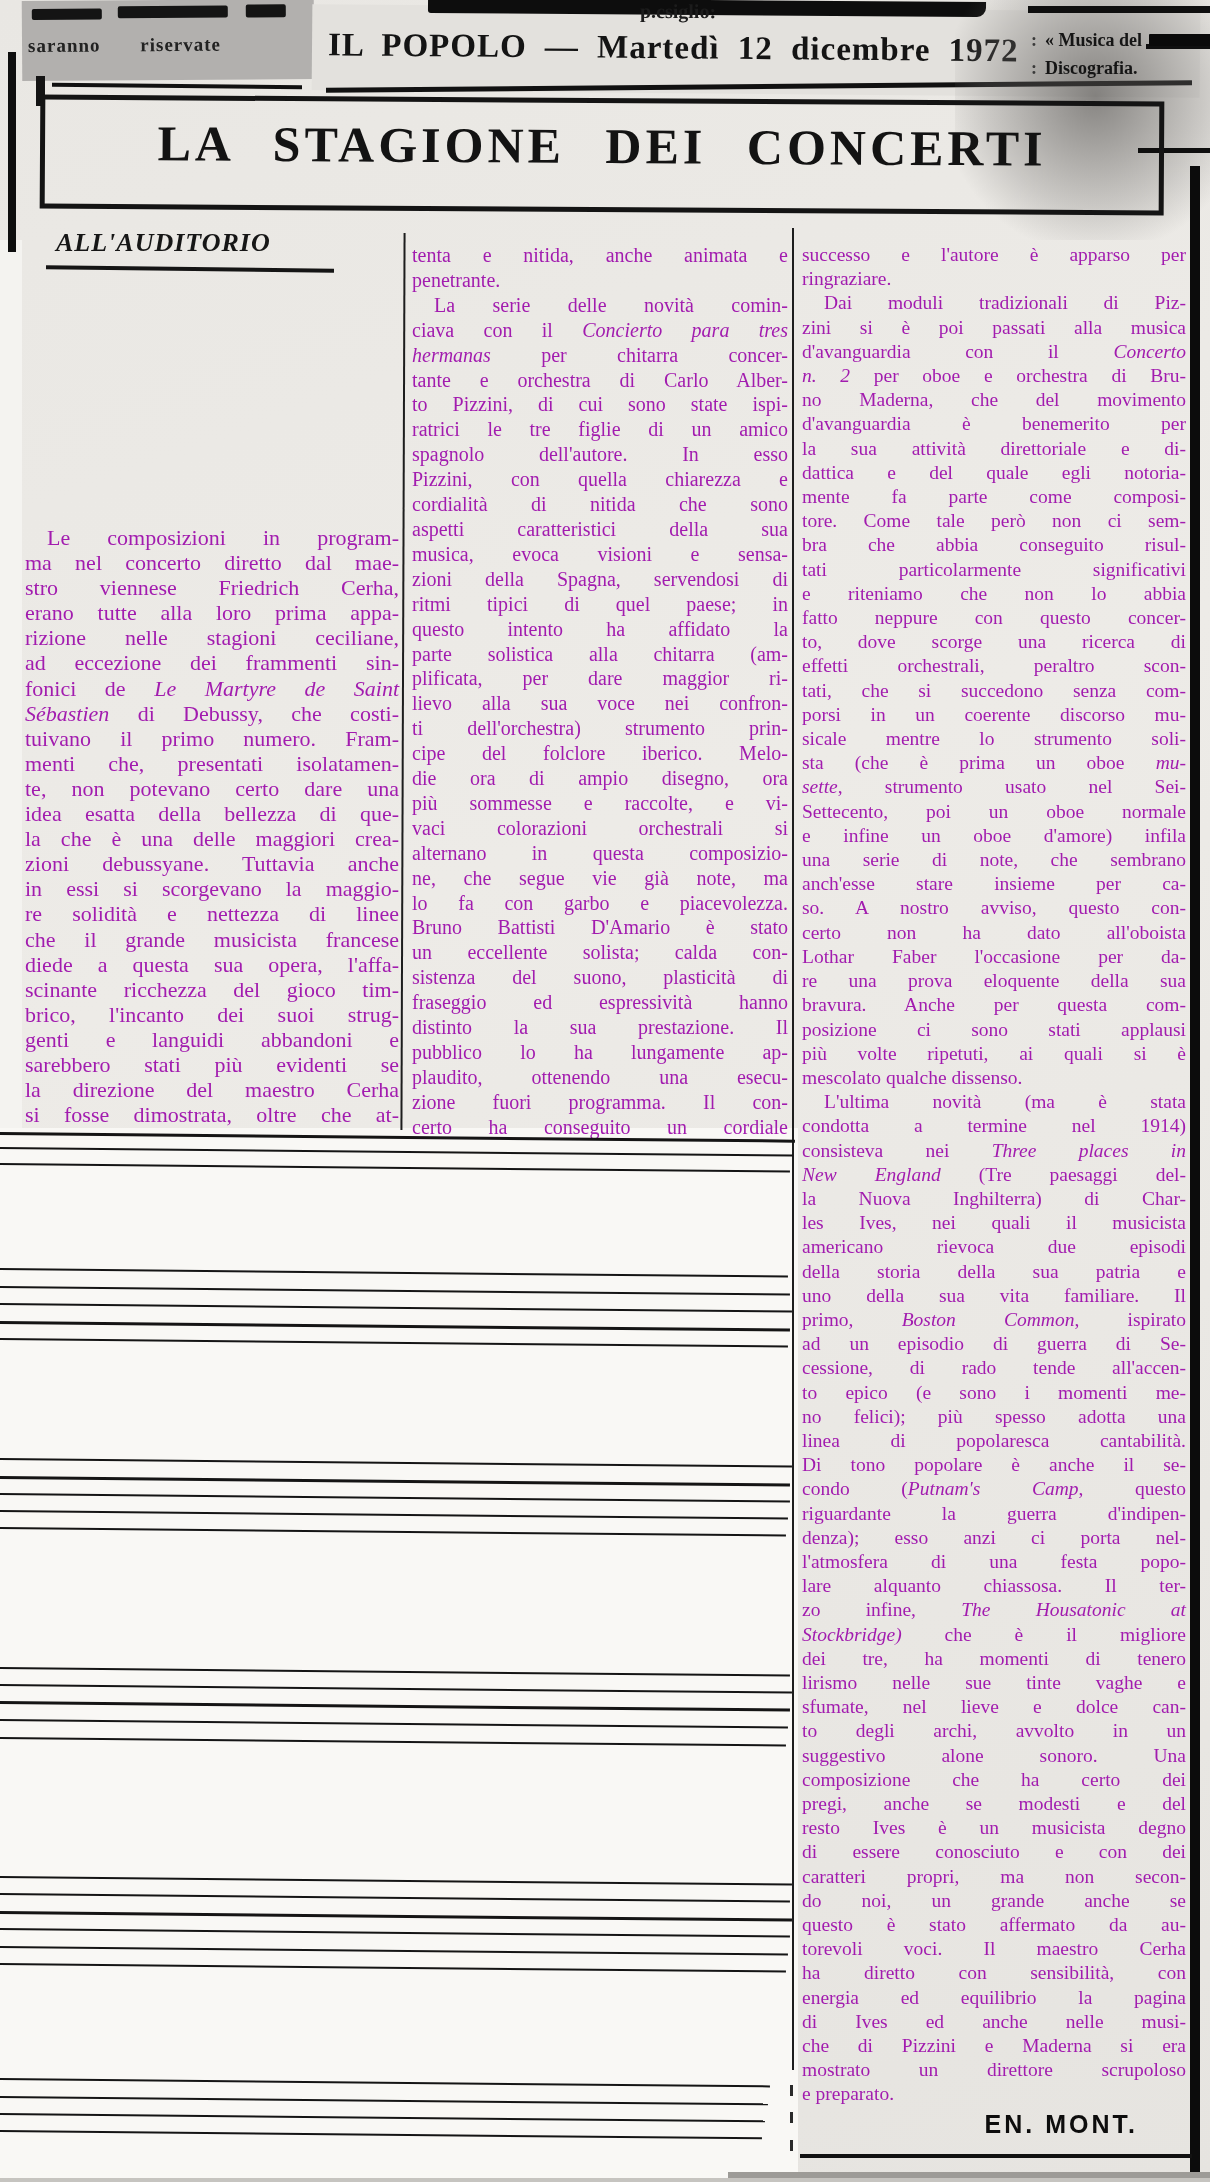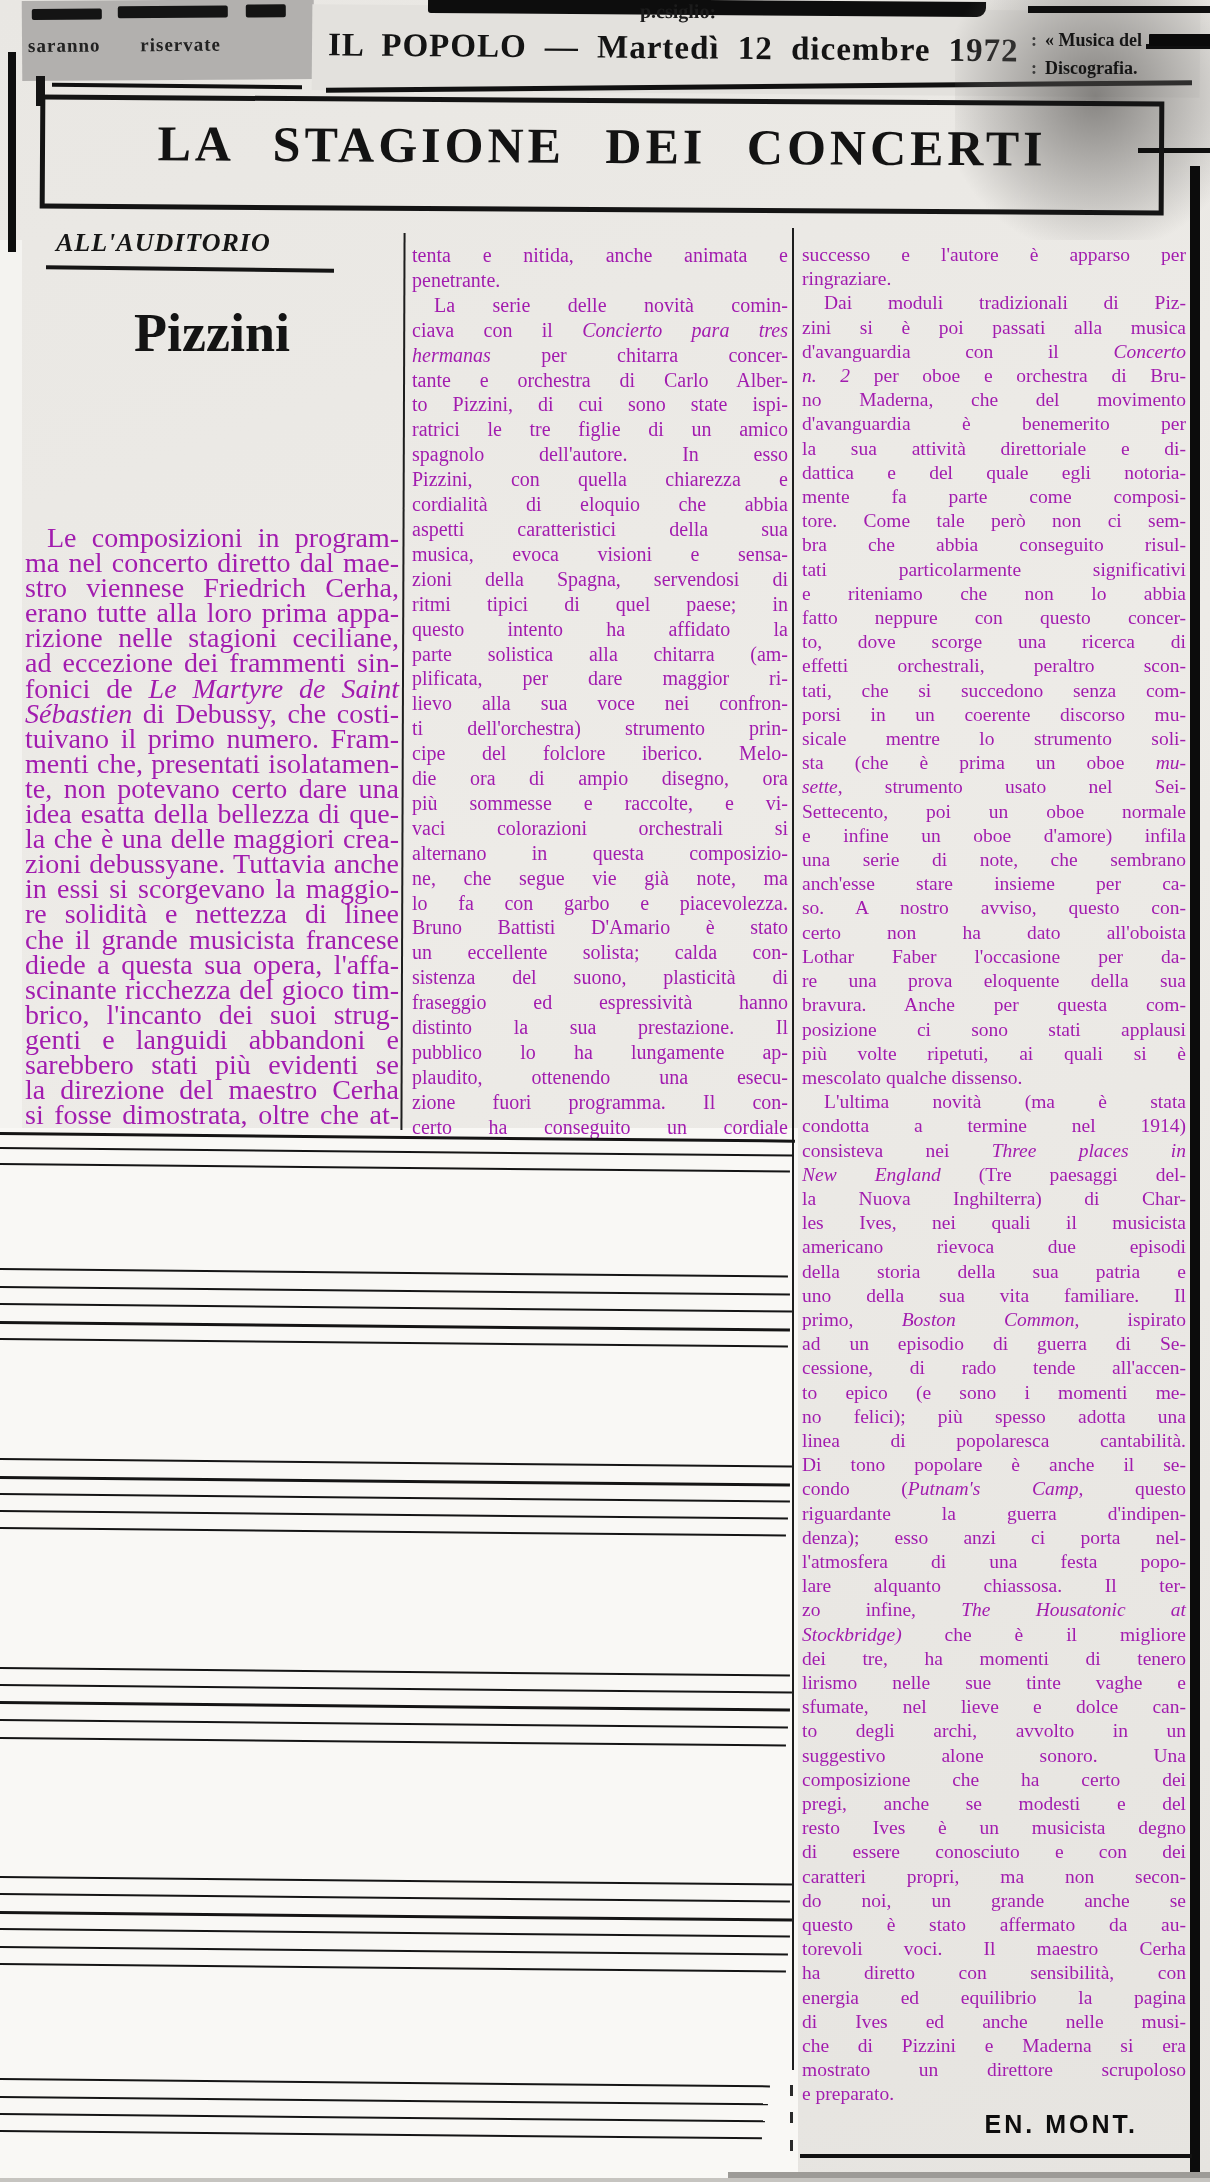--- a/index.html
+++ b/index.html
@@ -41,21 +41,21 @@
   #headline{width:100%;text-align:center;padding-top:14px;
     font-size:50px;font-weight:bold;letter-spacing:4px;word-spacing:24px;color:#131313;}
   
   #kicker{left:56px;top:228px;font-size:26px;font-weight:bold;font-style:italic;
     letter-spacing:1px;word-spacing:6px;color:#161616;}
   #kicker-rule{left:46px;top:267px;width:288px;height:4px;background:#151515;transform:rotate(0.7deg);}
   #article-title{left:25px;top:294px;width:374px;text-align:center;}
   #article-title .t-line{font-size:54px;font-weight:bold;line-height:79px;color:#141414;}
   
   .col{position:absolute;color:#a21caf;}
-  #col-left{left:25px;top:525px;width:374px;font-size:28px;line-height:25.1px;}
+  #col-left{left:25px;top:525px;width:374px;font-size:22px;line-height:25.1px;}
   #col-middle{left:412px;top:243px;width:376px;font-size:20px;line-height:24.9px;}
   #col-right{left:802px;top:243px;width:384px;font-size:19.5px;line-height:24.2px;}
   .tl{text-align:justify;text-align-last:justify;white-space:normal;}
   .tl.pend{text-align-last:left;}
   .tl.ind{text-indent:22px;}
   
   #divider-1{left:402px;top:233px;width:2px;height:897px;background:#1d1d1d;transform:rotate(0.2deg);}
   #divider-2{left:792px;top:228px;width:2px;height:1842px;background:#1d1d1d;}
   .divider-dash{width:3px;height:11px;background:#2a2a2a;}
   #right-bar{left:1190px;top:166px;width:10px;height:2016px;background:#0c0c0c;}
@@ -105,21 +105,20 @@
 </div>
 
 <div class="abs" id="headline-stub"></div>
 <div class="abs" id="headline-box">
   <div id="headline">LA STAGIONE DEI CONCERTI</div>
 </div>
 
 <div class="abs" id="kicker">ALL'AUDITORIO</div>
 <div class="abs" id="kicker-rule"></div>
 <div class="abs" id="article-title">
-  <div class="t-line">Pizzini</div>
 </div>
 
 <div class="col" id="col-left">
     <div class="tl ind"><span>Le composizioni in program-</span></div>
     <div class="tl"><span>ma nel concerto diretto dal mae-</span></div>
     <div class="tl"><span>stro viennese Friedrich Cerha,</span></div>
     <div class="tl"><span>erano tutte alla loro prima appa-</span></div>
     <div class="tl"><span>rizione nelle stagioni ceciliane,</span></div>
     <div class="tl"><span>ad eccezione dei frammenti sin-</span></div>
     <div class="tl"><span>fonici de </span><i>Le Martyre de Saint</i></div>
@@ -145,21 +144,21 @@
     <div class="tl"><span>tenta e nitida, anche animata e</span></div>
     <div class="tl pend"><span>penetrante.</span></div>
     <div class="tl ind"><span>La serie delle novità comin-</span></div>
     <div class="tl"><span>ciava con il </span><i>Concierto para tres</i></div>
     <div class="tl"><i>hermanas</i><span> per chitarra concer-</span></div>
     <div class="tl"><span>tante e orchestra di Carlo Alber-</span></div>
     <div class="tl"><span>to Pizzini, di cui sono state ispi-</span></div>
     <div class="tl"><span>ratrici le tre figlie di un amico</span></div>
     <div class="tl"><span>spagnolo dell'autore. In esso</span></div>
     <div class="tl"><span>Pizzini, con quella chiarezza e</span></div>
-    <div class="tl"><span>cordialità di eloquio che abbia</span></div>
+    <div class="tl"><span>cordialità di nitida che sono</span></div>
     <div class="tl"><span>aspetti caratteristici della sua</span></div>
     <div class="tl"><span>musica, evoca visioni e sensa-</span></div>
     <div class="tl"><span>zioni della Spagna, servendosi di</span></div>
     <div class="tl"><span>ritmi tipici di quel paese; in</span></div>
     <div class="tl"><span>questo intento ha affidato la</span></div>
     <div class="tl"><span>parte solistica alla chitarra (am-</span></div>
     <div class="tl"><span>plificata, per dare maggior ri-</span></div>
     <div class="tl"><span>lievo alla sua voce nei confron-</span></div>
     <div class="tl"><span>ti dell'orchestra) strumento prin-</span></div>
     <div class="tl"><span>cipe del folclore iberico. Melo-</span></div>

